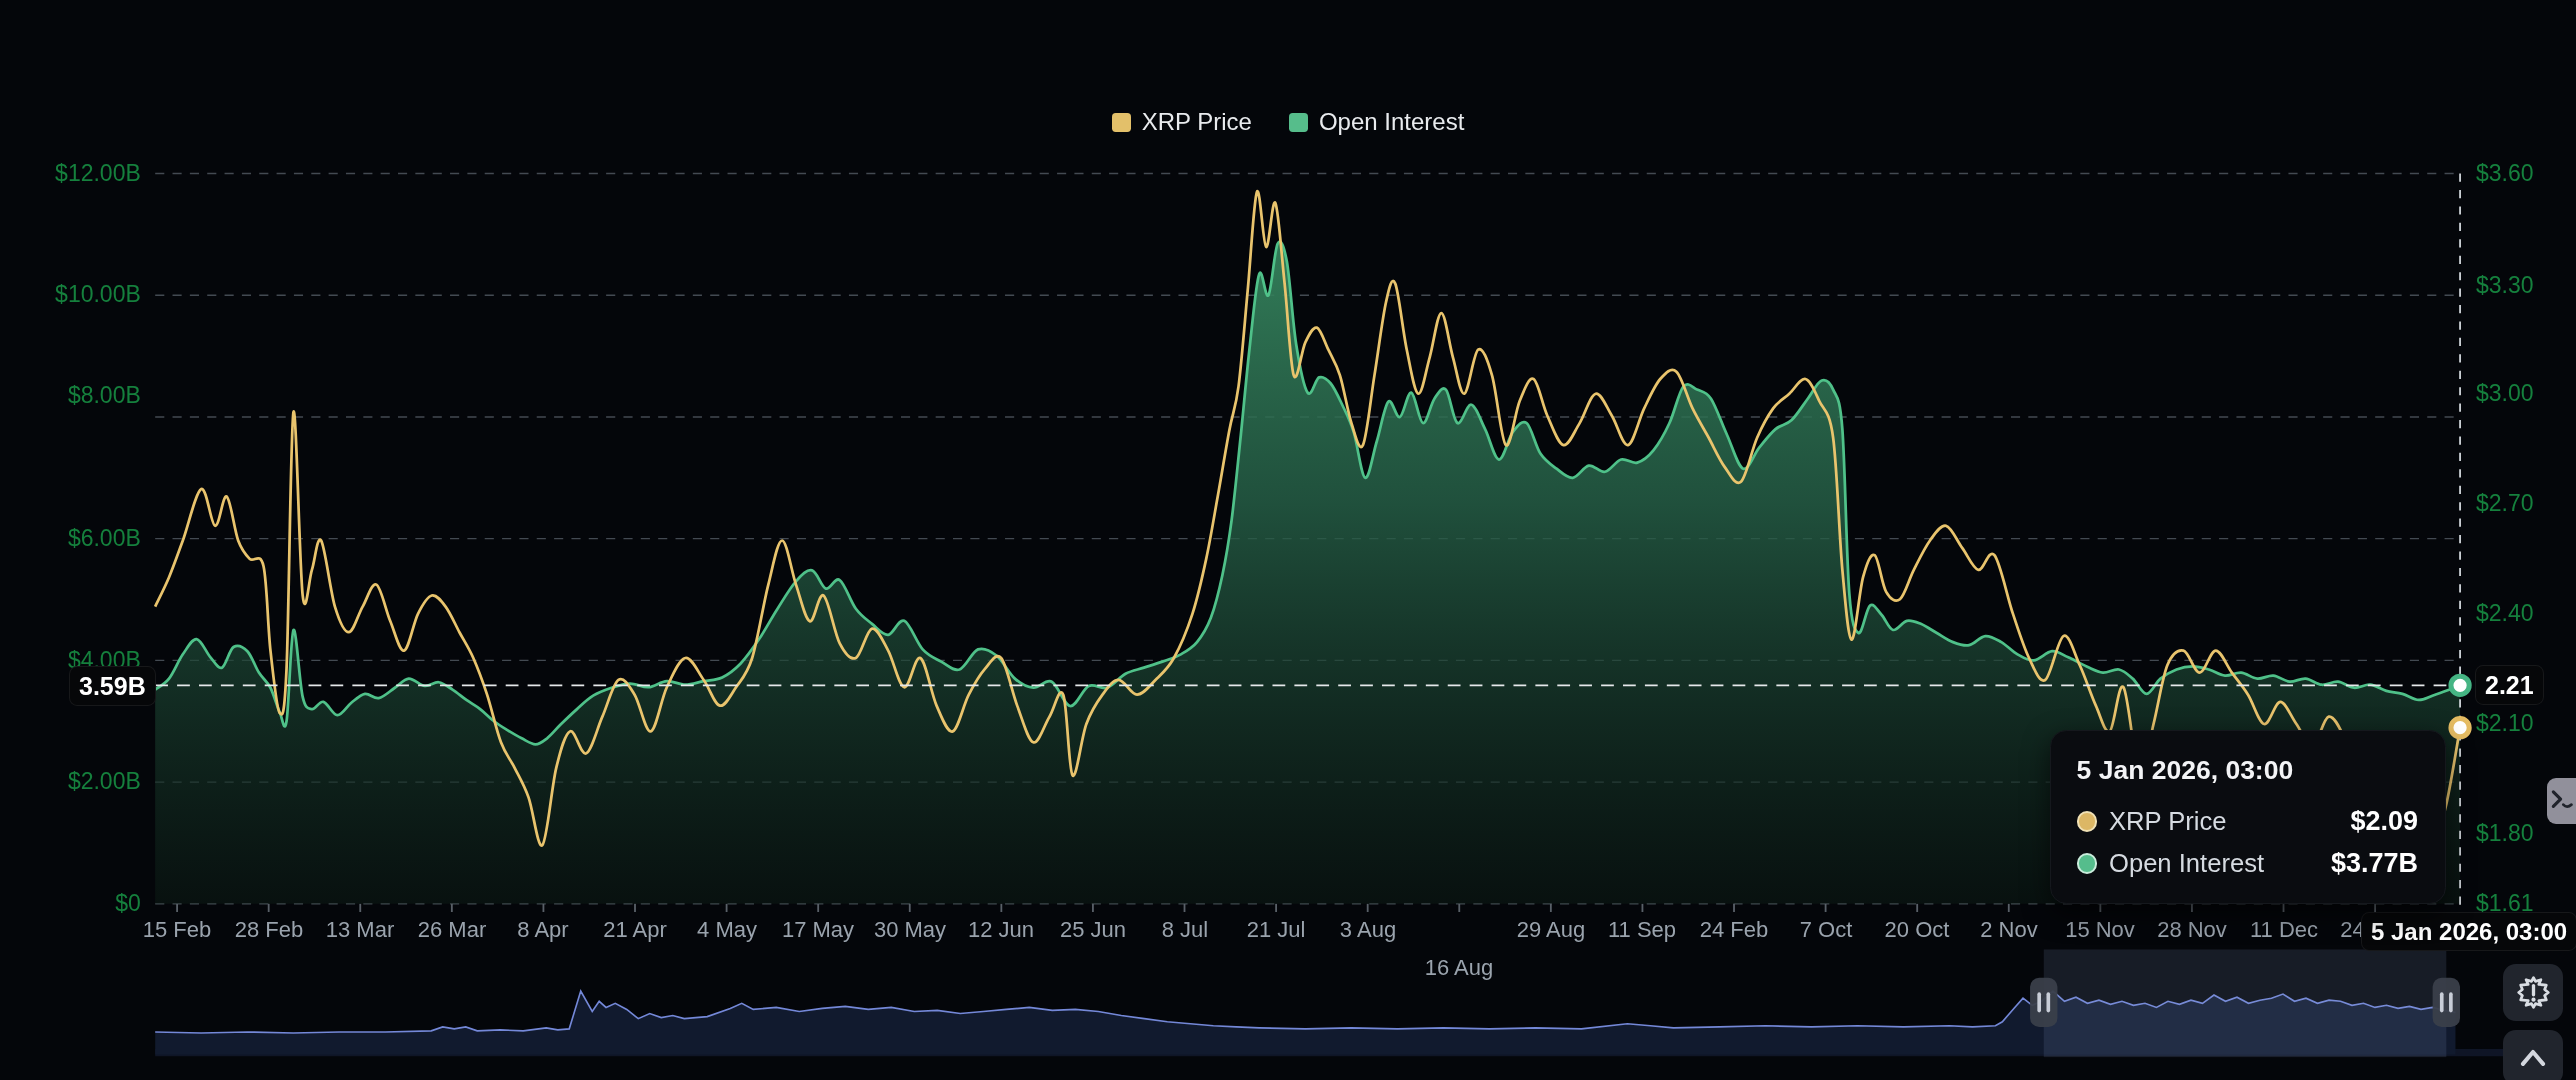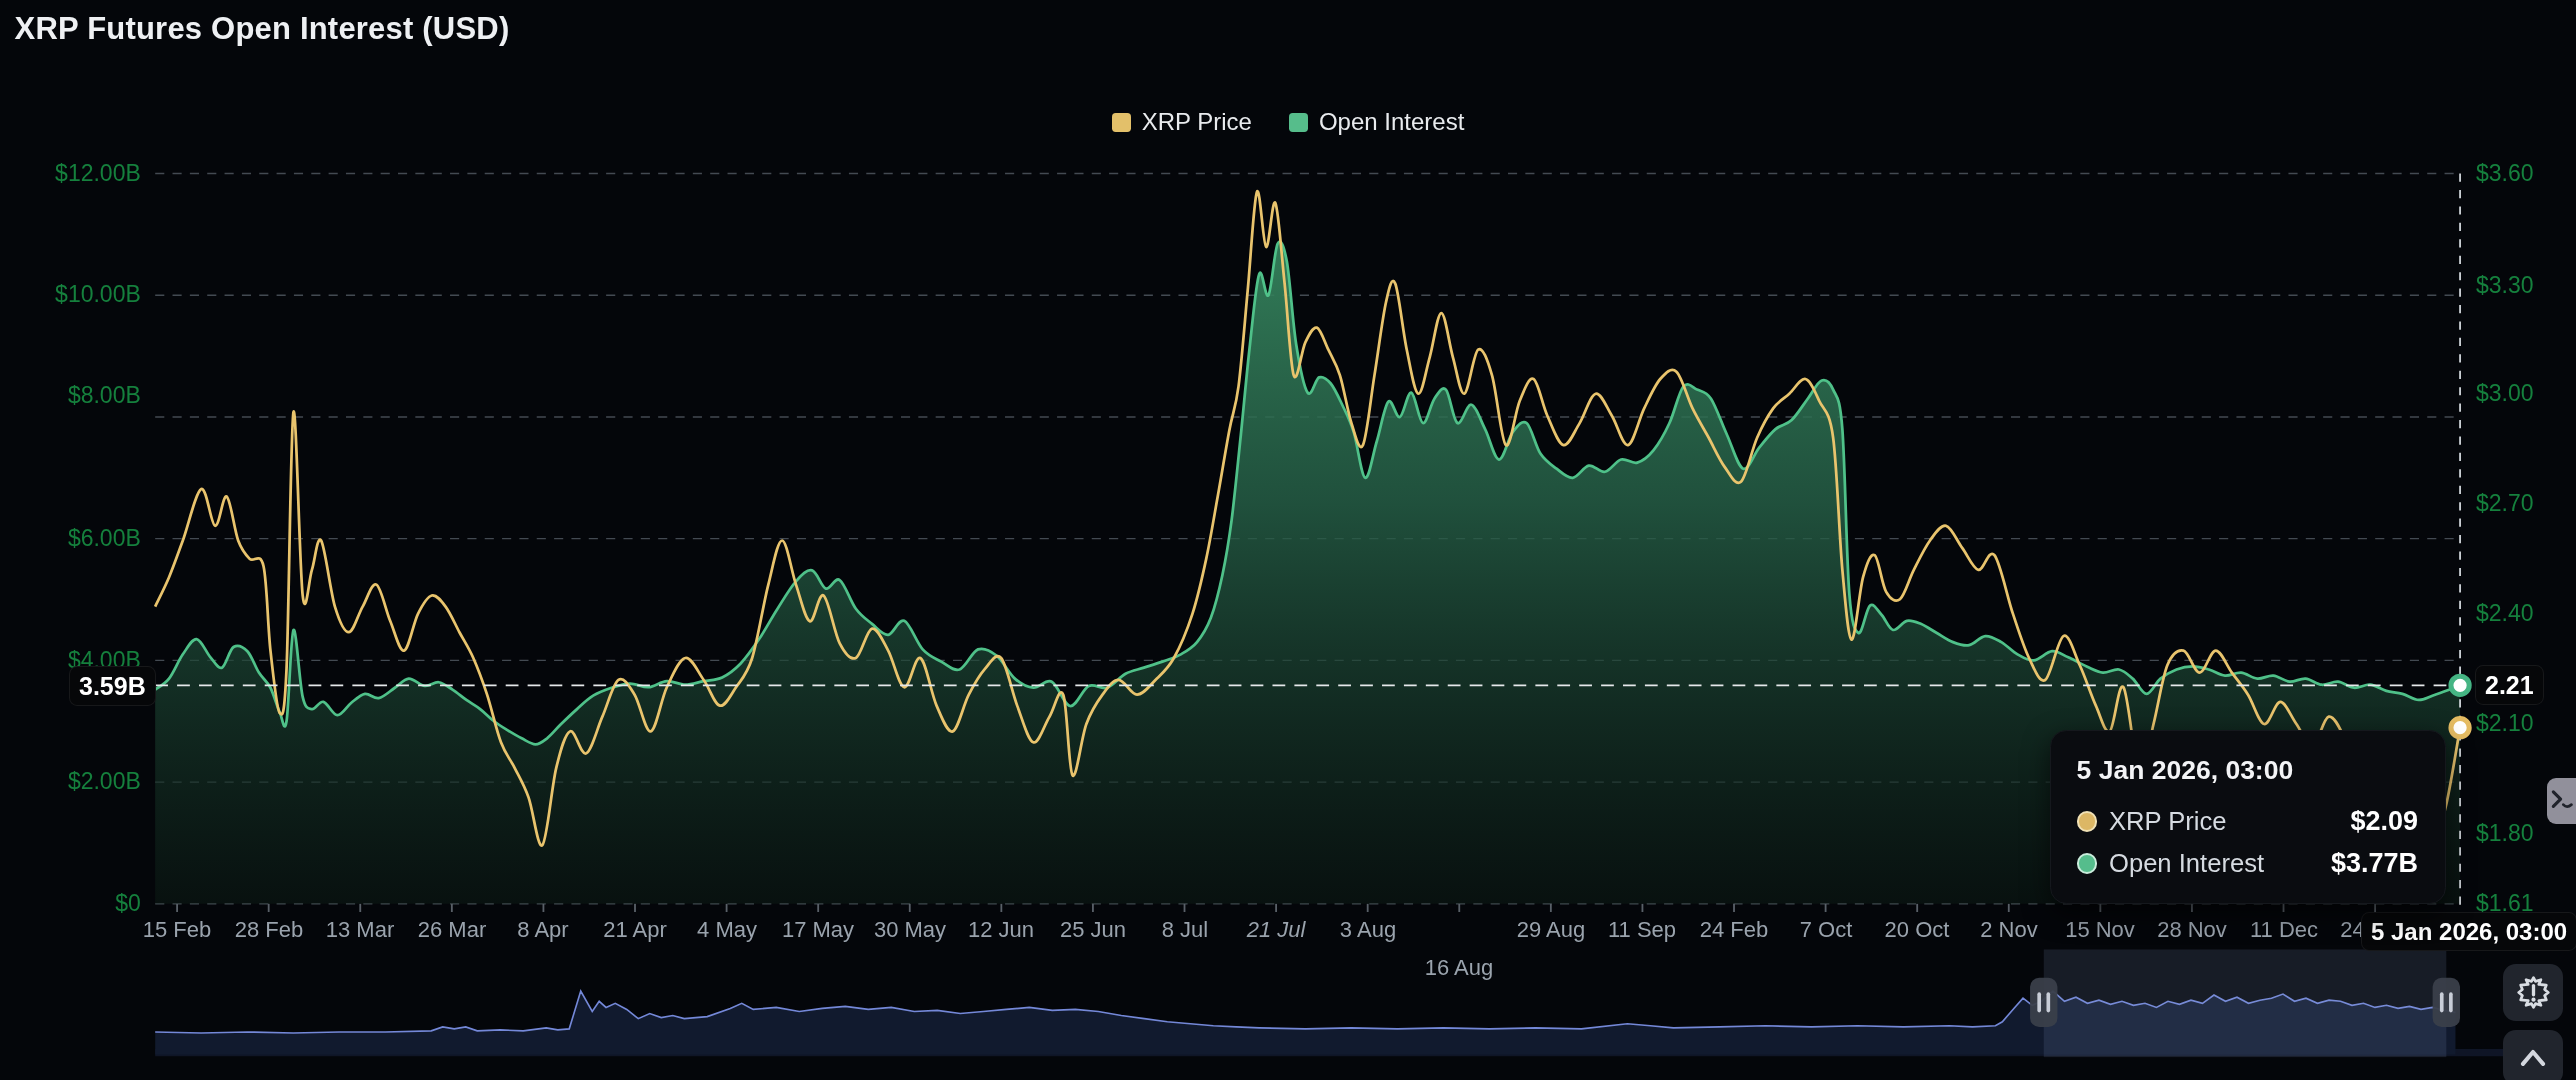--- a/index.html
+++ b/index.html
@@ -97,21 +97,20 @@
         <path d="M170.0,664.4C172.5,659.0,180.1,644.3,185.2,632.2C190.2,620.2,194.4,608.1,200.3,592.0C206.2,575.9,214.6,538.4,220.5,535.7C226.4,533.0,231.0,574.6,235.6,575.9C240.3,577.3,244.1,541.1,248.3,543.8C252.5,546.4,256.7,580.6,260.9,592.0C265.1,603.4,268.9,607.4,273.5,612.1C278.2,616.8,284.9,603.4,288.7,620.2C292.5,636.9,293.3,685.8,296.3,712.6C299.2,739.4,303.4,777.6,306.4,781.0C309.3,784.3,311.4,787.7,313.9,732.7C316.4,677.8,318.6,464.7,321.5,451.3C324.4,437.9,328.2,623.5,331.6,652.3C335.0,681.1,338.3,634.2,341.7,624.2C345.1,614.1,347.6,585.3,351.8,592.0C356.0,598.7,361.9,647.6,366.9,664.4C372.0,681.1,377.1,692.5,382.1,692.5C387.2,692.5,392.2,673.1,397.3,664.4C402.3,655.7,407.3,637.6,412.4,640.3C417.4,642.9,422.5,668.4,427.6,680.5C432.6,692.5,437.6,714.0,442.7,712.6C447.8,711.3,452.8,682.5,457.9,672.4C462.9,662.4,467.9,653.7,473.0,652.3C478.1,651.0,483.1,657.7,488.1,664.4C493.2,671.1,498.3,683.1,503.3,692.5C508.4,701.9,513.4,709.3,518.5,720.7C523.5,732.0,528.5,745.4,533.6,760.9C538.6,776.3,543.7,799.7,548.8,813.1C553.8,826.5,558.9,831.2,563.9,841.3C568.9,851.3,574.0,859.3,579.0,873.4C584.1,887.5,589.2,931.0,594.2,925.7C599.3,920.3,604.3,862.0,609.3,841.3C614.4,820.5,619.0,803.7,624.5,801.1C630.0,798.4,636.3,827.9,642.2,825.2C648.1,822.5,654.0,798.4,659.9,785.0C665.7,771.6,671.6,748.8,677.5,744.8C683.4,740.8,689.3,751.5,695.2,760.9C701.1,770.2,707.0,802.4,712.9,801.1C718.8,799.7,724.2,766.2,730.5,752.8C736.9,739.4,744.0,722.0,750.8,720.7C757.5,719.3,764.6,736.1,770.9,744.8C777.3,753.5,782.7,771.6,788.6,772.9C794.5,774.3,800.4,761.5,806.3,752.8C812.2,744.1,818.1,739.4,824.0,720.7C829.9,701.9,836.2,661.7,841.7,640.3C847.1,618.8,851.8,592.0,856.8,592.0C861.9,592.0,866.9,625.5,872.0,640.3C877.0,655.0,882.0,678.4,887.1,680.5C892.1,682.5,896.8,648.3,902.3,652.3C907.7,656.3,914.0,693.2,919.9,704.6C925.8,716.0,931.7,723.3,937.6,720.7C943.5,718.0,949.4,689.8,955.3,688.5C961.2,687.2,967.1,701.9,973.0,712.6C978.8,723.3,984.7,751.5,990.6,752.8C996.5,754.2,1002.4,717.3,1008.3,720.7C1014.2,724.0,1020.1,759.5,1026.0,772.9C1031.9,786.3,1037.8,803.1,1043.7,801.1C1049.5,799.0,1055.4,772.2,1061.3,760.9C1067.2,749.5,1073.1,739.4,1079.0,732.7C1084.9,726.0,1090.8,714.0,1096.7,720.7C1102.6,727.4,1108.5,757.5,1114.3,772.9C1120.2,788.3,1126.1,811.1,1132.0,813.1C1137.9,815.1,1144.2,793.7,1149.7,785.0C1155.2,776.3,1160.6,750.1,1164.8,760.9C1169.1,771.6,1170.7,843.9,1175.0,849.3C1179.2,854.7,1184.6,807.8,1190.1,793.0C1195.6,778.3,1201.9,768.9,1207.8,760.9C1213.7,752.8,1219.1,744.8,1225.5,744.8C1231.8,744.8,1238.9,760.9,1245.6,760.9C1252.4,760.9,1259.1,751.5,1265.8,744.8C1272.6,738.1,1279.3,732.7,1286.0,720.7C1292.8,708.6,1300.4,690.5,1306.3,672.4C1312.1,654.3,1316.8,633.6,1321.4,612.1C1326.0,590.7,1329.8,567.2,1334.0,543.8C1338.2,520.3,1342.9,491.5,1346.7,471.4C1350.4,451.3,1353.4,448.6,1356.8,423.2C1360.1,397.7,1363.5,354.2,1366.8,318.6C1370.2,283.1,1373.6,218.1,1377.0,210.1C1380.3,202.1,1383.7,268.4,1387.0,270.4C1390.4,272.4,1393.8,215.5,1397.1,222.2C1400.5,228.9,1403.9,279.1,1407.3,310.6C1410.6,342.1,1413.6,400.4,1417.3,411.1C1421.1,421.8,1425.8,383.6,1430.0,374.9C1434.2,366.2,1438.4,357.5,1442.6,358.8C1446.8,360.2,1451.0,374.3,1455.2,383.0C1459.4,391.7,1463.6,397.7,1467.9,411.1C1472.1,424.5,1476.3,450.6,1480.5,463.4C1484.7,476.1,1488.9,496.2,1493.1,487.5C1497.3,478.8,1501.5,437.2,1505.7,411.1C1509.9,385.0,1514.6,347.5,1518.4,330.7C1522.1,314.0,1524.7,301.9,1528.5,310.6C1532.2,319.3,1536.9,362.9,1541.1,383.0C1545.3,403.1,1549.5,429.9,1553.7,431.2C1557.9,432.5,1562.1,405.7,1566.3,391.0C1570.5,376.3,1574.7,342.8,1579.0,342.8C1583.2,342.8,1587.4,376.3,1591.6,391.0C1595.8,405.7,1599.6,432.5,1604.2,431.2C1608.8,429.9,1614.3,386.3,1619.3,383.0C1624.4,379.6,1629.5,393.7,1634.5,411.1C1639.5,428.5,1644.6,482.8,1649.6,487.5C1654.7,492.2,1659.8,451.3,1664.8,439.2C1669.8,427.2,1674.9,412.4,1680.0,415.1C1685.0,417.8,1689.6,443.3,1695.1,455.3C1700.6,467.4,1706.9,486.1,1712.8,487.5C1718.7,488.8,1724.6,472.7,1730.5,463.4C1736.3,454.0,1742.2,432.5,1748.1,431.2C1754.0,429.9,1759.9,445.9,1765.8,455.3C1771.7,464.7,1777.6,488.8,1783.5,487.5C1789.4,486.1,1795.3,459.3,1801.2,447.3C1807.0,435.2,1812.9,421.8,1818.8,415.1C1824.7,408.4,1830.6,401.7,1836.5,407.1C1842.4,412.4,1848.3,435.2,1854.2,447.3C1860.1,459.3,1866.0,468.7,1871.9,479.4C1877.7,490.2,1883.6,503.6,1889.5,511.6C1895.4,519.6,1901.3,533.0,1907.2,527.7C1913.1,522.3,1919.0,492.8,1924.9,479.4C1930.8,466.0,1936.7,455.3,1942.5,447.3C1948.4,439.2,1954.3,436.6,1960.2,431.2C1966.1,425.8,1972.4,413.8,1977.9,415.1C1983.4,416.5,1988.0,428.5,1993.0,439.2C1998.1,450.0,2004.0,448.6,2008.2,479.4C2012.4,510.3,2014.9,587.3,2018.3,624.2C2021.7,661.0,2024.6,699.2,2028.4,700.6C2032.2,701.9,2036.8,647.6,2041.0,632.2C2045.2,616.8,2049.4,605.4,2053.7,608.1C2057.9,610.8,2061.6,640.3,2066.3,648.3C2070.9,656.3,2076.4,660.4,2081.4,656.3C2086.5,652.3,2091.1,634.9,2096.6,624.2C2102.0,613.5,2108.4,600.1,2114.3,592.0C2120.1,584.0,2126.0,574.6,2131.9,575.9C2137.8,577.3,2143.7,592.0,2149.6,600.1C2155.5,608.1,2161.4,622.8,2167.3,624.2C2173.2,625.5,2178.6,600.1,2184.9,608.1C2191.3,616.1,2198.8,653.7,2205.2,672.4C2211.5,691.2,2216.9,708.6,2222.8,720.7C2228.7,732.7,2234.2,748.8,2240.5,744.8C2246.8,740.8,2254.4,699.2,2260.7,696.5C2267.0,693.9,2272.5,716.0,2278.4,728.7C2284.3,741.4,2290.6,760.9,2296.0,772.9C2301.5,785.0,2306.1,804.4,2311.2,801.1C2316.3,797.7,2320.9,744.8,2326.3,752.8C2331.8,760.9,2338.6,842.6,2344.0,849.3C2349.5,856.0,2354.1,813.1,2359.2,793.0C2364.2,772.9,2368.9,742.1,2374.3,728.7C2379.8,715.3,2386.1,711.3,2392.0,712.6C2397.9,714.0,2403.8,736.7,2409.7,736.7C2415.6,736.7,2421.5,712.6,2427.3,712.6C2433.2,712.6,2439.1,728.7,2445.0,736.7C2450.9,744.8,2456.8,751.5,2462.7,760.9C2468.6,770.2,2474.5,791.7,2480.4,793.0C2486.3,794.4,2492.2,768.9,2498.1,768.9C2503.9,768.9,2509.8,785.0,2515.7,793.0C2521.6,801.1,2527.5,818.5,2533.4,817.1C2539.3,815.8,2545.2,786.3,2551.1,785.0C2557.0,783.6,2562.9,797.0,2568.8,809.1C2574.6,821.2,2580.5,845.3,2586.4,857.3C2592.3,869.4,2598.2,881.5,2604.1,881.5C2610.0,881.5,2616.3,856.0,2621.8,857.3C2627.2,858.7,2631.9,880.1,2636.9,889.5C2642.0,898.9,2647.0,908.9,2652.1,913.6C2657.1,918.3,2662.6,923.0,2667.2,917.6C2671.9,912.3,2675.2,901.6,2679.8,881.5C2684.5,861.4,2692.5,811.1,2695.0,797.0" fill="none" stroke="#e9c46d" stroke-width="3" stroke-linejoin="round"></path>
       </g>
     <g id="g-overlay">
         <line x1="170" y1="750.6666666666667" x2="2695" y2="750.6666666666667" stroke="#e5e8ea" stroke-width="2" stroke-dasharray="14 10"></line>
         <line x1="2695" y1="190" x2="2695" y2="1005" stroke="#cdd2d7" stroke-width="2" stroke-dasharray="9 9"></line>
         <circle cx="2695" cy="750.6666666666667" r="10" fill="#ffffff" stroke="#45b584" stroke-width="5.5"></circle>
         <circle cx="2695" cy="797.0351758793971" r="10" fill="#ffffff" stroke="#e5bc63" stroke-width="5.5"></circle>
       </g>
   </svg>
 
-  <div class="title">XRP Futures Open Interest (USD)</div>
 
   <div class="legend">
     <div class="legend-item">
       <span class="legend-swatch" id="sw0" style="background: rgb(227, 192, 106);"></span>
       <span class="legend-label">XRP Price</span>
     </div>
     <div class="legend-item">
       <span class="legend-swatch" id="sw1" style="background: rgb(86, 189, 139);"></span>
       <span class="legend-label">Open Interest</span>
     </div>
@@ -138,21 +137,21 @@
       <div class="x-label" style="left: 360px; top: 917px;">13 Mar</div>
       <div class="x-label" style="left: 452px; top: 917px;">26 Mar</div>
       <div class="x-label" style="left: 543px; top: 917px;">8 Apr</div>
       <div class="x-label" style="left: 635px; top: 917px;">21 Apr</div>
       <div class="x-label" style="left: 727px; top: 917px;">4 May</div>
       <div class="x-label" style="left: 818px; top: 917px;">17 May</div>
       <div class="x-label" style="left: 910px; top: 917px;">30 May</div>
       <div class="x-label" style="left: 1001px; top: 917px;">12 Jun</div>
       <div class="x-label" style="left: 1093px; top: 917px;">25 Jun</div>
       <div class="x-label" style="left: 1185px; top: 917px;">8 Jul</div>
-      <div class="x-label" style="left: 1276px; top: 917px; font-style: italic;">21 Jul</div>
+      <div class="x-label" style="left: 1276px; top: 917px;">21 Jul</div>
       <div class="x-label" style="left: 1368px; top: 917px;">3 Aug</div>
       <div class="x-label" style="left: 1459px; top: 917px; margin-top: 38px;">16 Aug</div>
       <div class="x-label" style="left: 1551px; top: 917px;">29 Aug</div>
       <div class="x-label" style="left: 1642px; top: 917px;">11 Sep</div>
       <div class="x-label" style="left: 1734px; top: 917px;">24 Feb</div>
       <div class="x-label" style="left: 1826px; top: 917px;">7 Oct</div>
       <div class="x-label" style="left: 1917px; top: 917px;">20 Oct</div>
       <div class="x-label" style="left: 2009px; top: 917px;">2 Nov</div>
       <div class="x-label" style="left: 2100px; top: 917px;">15 Nov</div>
       <div class="x-label" style="left: 2192px; top: 917px;">28 Nov</div>

